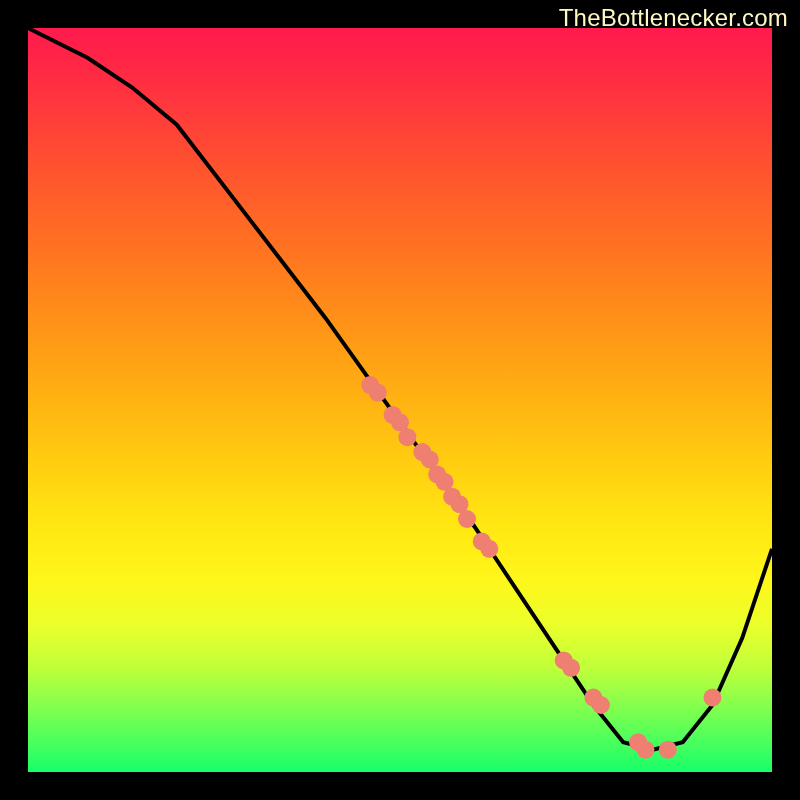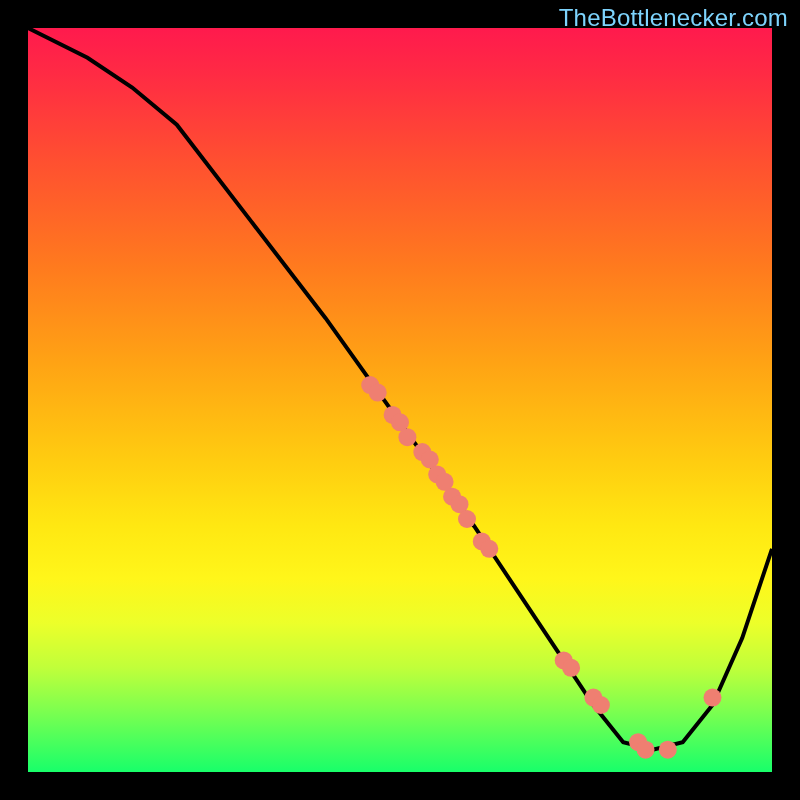--- a/index.html
+++ b/index.html
@@ -13,21 +13,21 @@
   .frame {
     position: relative;
     width: 800px;
     height: 800px;
     background: #000;
   }
   .watermark {
     position: absolute;
     top: 4px;
     right: 12px;
-    color: #7dd3fc;
+    color: #fef9c3;
     font-size: 24px;
     font-weight: 500;
     letter-spacing: 0.2px;
     z-index: 10;
   }
   .plot-area {
     position: absolute;
     left: 28px;
     top: 28px;
     width: 744px;

